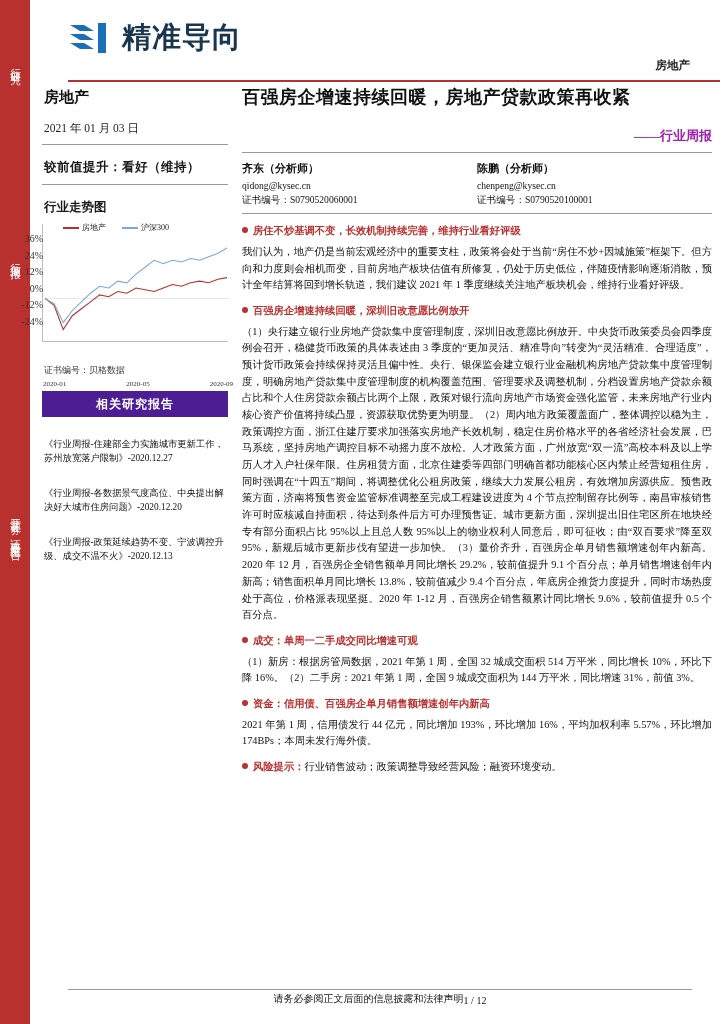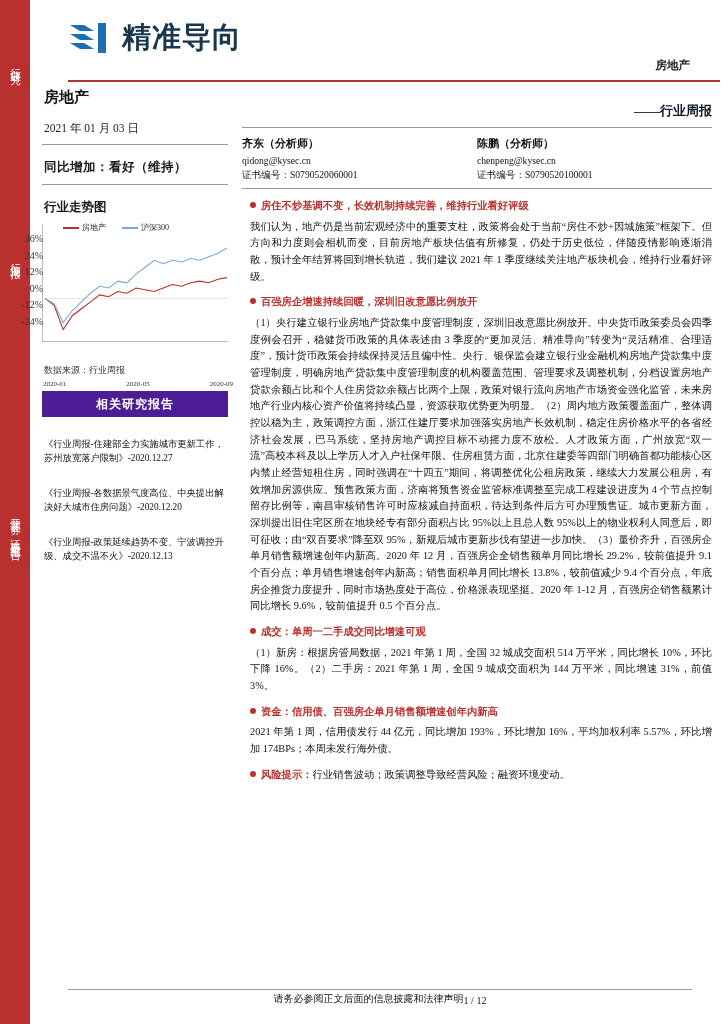--- a/index.html
+++ b/index.html
@@ -189,21 +189,21 @@
     font-weight: bold;
     color: #111;
     letter-spacing: .5px;
     margin: 2px 0 0 0;
     line-height: 1.3;
   }
   .r-sub {
     text-align: right;
     font-size: 13px;
     font-weight: bold;
-    color: #0f172a;
+    color: #a21caf;
     margin-top: 18px;
   }
   .r-rule {
     width: 470px; height: 1px;
     background: #9a9a9a;
     margin-top: 7px;
   }
   .analysts {
     display: flex;
     margin-top: 8px;
@@ -219,21 +219,20 @@
     background: #9a9a9a;
     margin-top: 6px;
   }
 
   .sec {
     margin-top: 9px;
     font-size: 10.3px;
     line-height: 1.62;
     color: #111;
     text-align: justify;
-    margin-left: 8px;
   }
   .bullet {
     display: inline-block;
     width: 6px; height: 6px;
     border-radius: 50%;
     background: #b8312f;
     margin-right: 5px;
     vertical-align: 1px;
   }
   .red { color: #b8312f; font-weight: bold; }
@@ -282,21 +281,21 @@
   <div class="header-rule"></div>
 </div>
 
 <div class="content">
 
   <div class="col-left">
     <div class="l-sector">房地产</div>
     <div class="l-date">2021 年 01 月 03 日</div>
     <div class="l-rule"></div>
     <div class="l-rating">
-      <span>同比增加：</span><span>看好（维持）</span>
+      <span>较前值提升：</span><span>看好（维持）</span>
     </div>
     <div class="l-rule"></div>
     <div class="l-chart-title">行业走势图</div>
 
     <div class="chart-box">
       <div class="chart-legend">
         <div><span class="sw" style="background:#b8312f"></span><span>房地产</span></div>
         <div><span class="sw" style="background:#7fa8d8"></span><span>沪深300</span></div>
       </div>
       <div class="chart-ylabels">
@@ -312,31 +311,32 @@
           <polyline points="2.0,74.4 11.1,81.3 20.2,105.6 29.3,91.7 38.4,84.8 47.5,77.9 56.6,70.9 65.7,72.7 74.8,67.5 83.9,69.2 93.0,64.0 102.1,65.7 111.2,67.5 120.3,64.0 129.4,60.5 138.5,62.3 147.6,58.8 156.7,57.1 165.8,58.8 174.9,55.3 184.0,53.6" fill="none" stroke="#b8312f" stroke-width="1.1"></polyline>
           <polyline points="2.0,74.4 11.1,79.6 20.2,98.7 29.3,86.5 38.4,77.9 47.5,69.2 56.6,62.3 65.7,64.0 74.8,57.1 83.9,58.8 93.0,50.1 102.1,43.2 111.2,36.3 120.3,39.7 129.4,36.3 138.5,38.0 147.6,34.5 156.7,36.3 165.8,32.8 174.9,29.3 184.0,24.1" fill="none" stroke="#7fa8d8" stroke-width="1.1"></polyline>
         </svg>
       <div class="chart-xlabels">
         <span>2020-01</span>
         <span>2020-05</span>
         <span>2020-09</span>
       </div>
     </div>
 
-    <div class="l-source">数据来源：行业周报</div>
+    <div class="l-source">证书编号：贝格数据</div>
 
     <div class="related-hdr">相关研究报告</div>
     <div class="related-list">
       <div>《行业周报-住建部全力实施城市更新工作，苏州放宽落户限制》-2020.12.27</div>
       <div>《行业周报-各数据景气度高位、中央提出解决好大城市住房问题》-2020.12.20</div>
       <div>《行业周报-政策延续趋势不变、宁波调控升级、成交不温不火》-2020.12.13</div>
     </div>
   </div>
 
   <div class="col-right">
+    <div class="r-title">百强房企增速持续回暖，房地产贷款政策再收紧</div>
     <div class="r-sub">——行业周报</div>
     <div class="r-rule"></div>
 
     <div class="analysts">
       <div class="analyst">
         <div class="nm">齐东（分析师）</div>
         <div class="em">qidong@kysec.cn</div>
         <div class="cert">证书编号：S0790520060001</div>
       </div>
       <div class="analyst">

